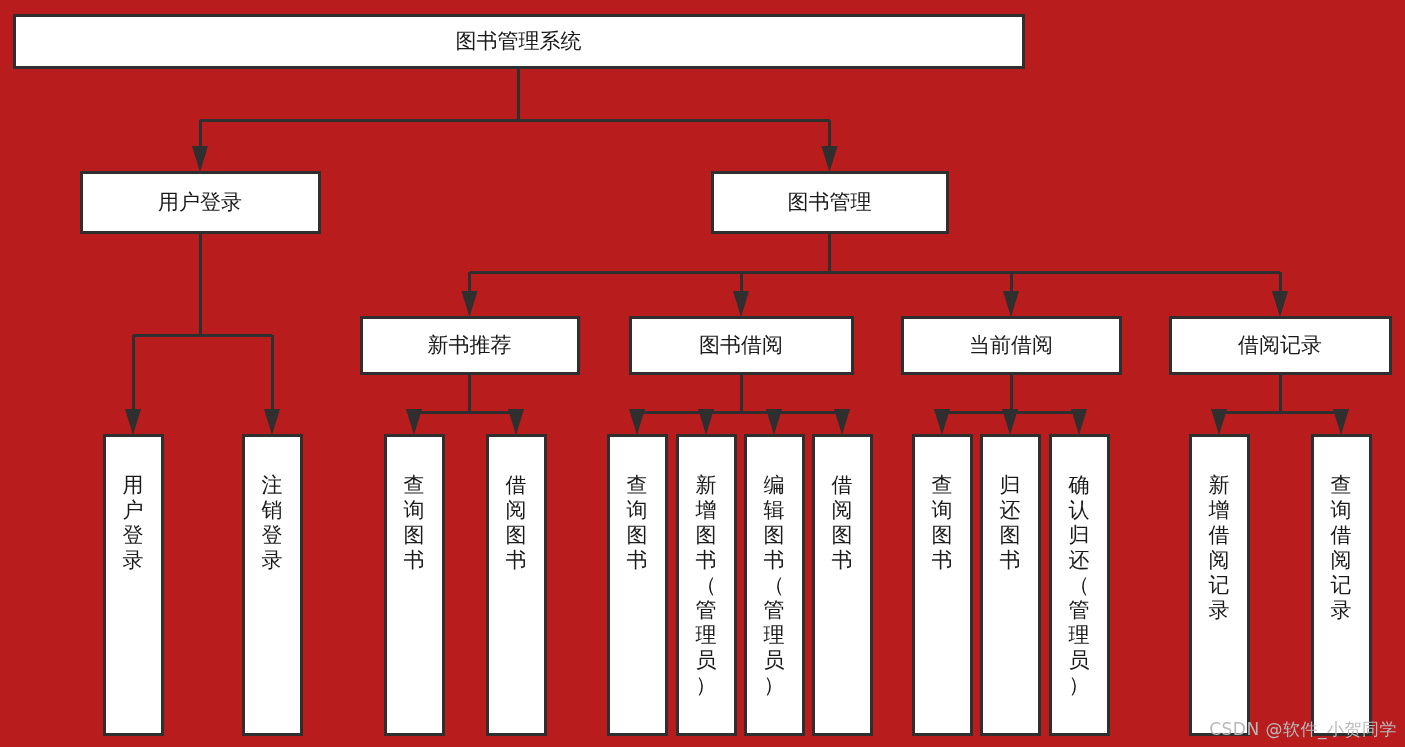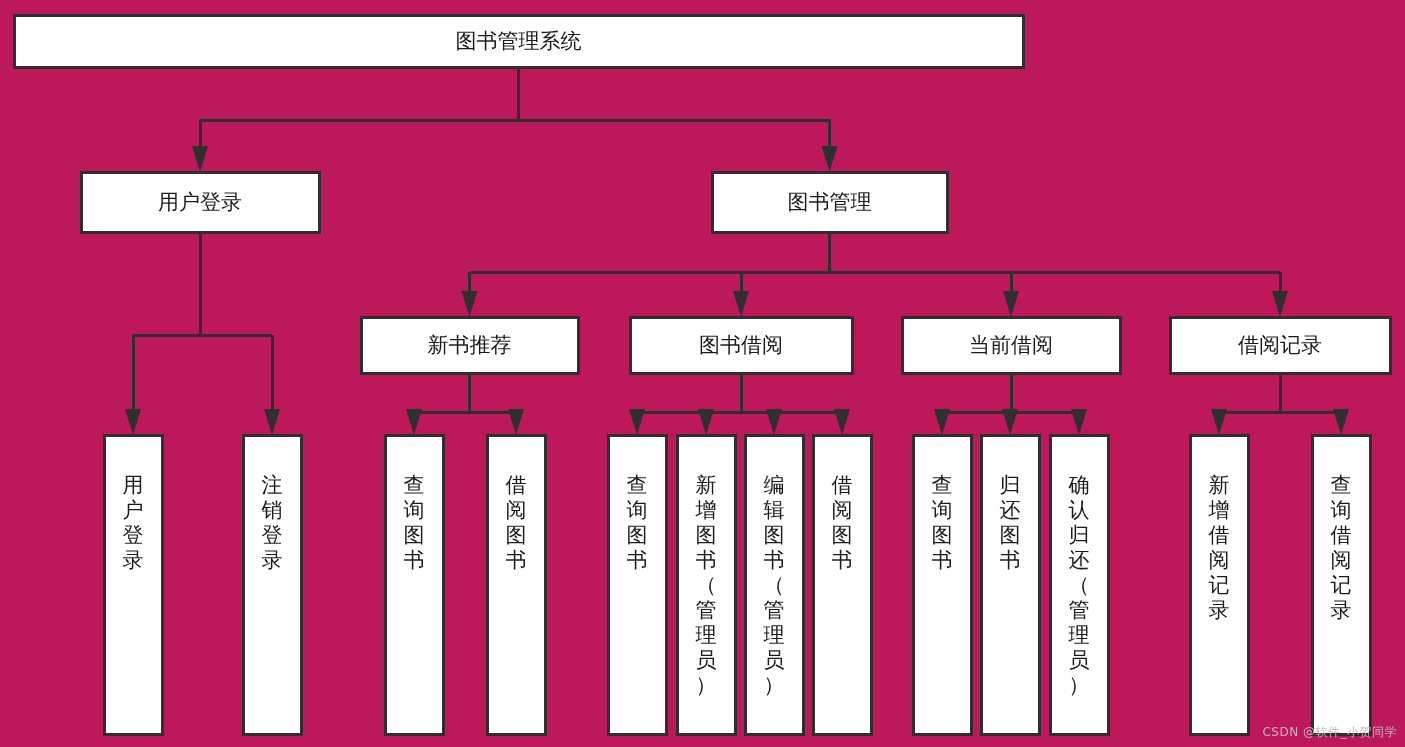--- a/index.html
+++ b/index.html
@@ -8,21 +8,21 @@
     padding: 0;
     background: #ffffff;
   }
   body {
     font-family: "DejaVu Sans", "Liberation Sans", sans-serif;
   }
   #diagram-root {
     position: relative;
     width: 1405px;
     height: 747px;
-    background: #be185d;
+    background: #b91c1c;
     overflow: hidden;
   }
   svg#tree-svg {
     position: absolute;
     left: 0;
     top: 0;
     width: 1405px;
     height: 747px;
     display: block;
   }
@@ -53,21 +53,21 @@
     font-family: "DejaVu Sans", "Liberation Sans", sans-serif;
     font-size: 21px;
     fill: #1a1a1a;
     text-anchor: middle;
   }
   .watermark-text {
     position: absolute;
     right: 8px;
     bottom: 6px;
     font-family: "DejaVu Sans", "Liberation Sans", sans-serif;
-    font-size: 12px;
+    font-size: 17px;
     color: #b9b9b9;
     white-space: nowrap;
     letter-spacing: 0.5px;
     pointer-events: none;
   }
 </style>
 </head>
 <body>
 
 <div id="diagram-root">

